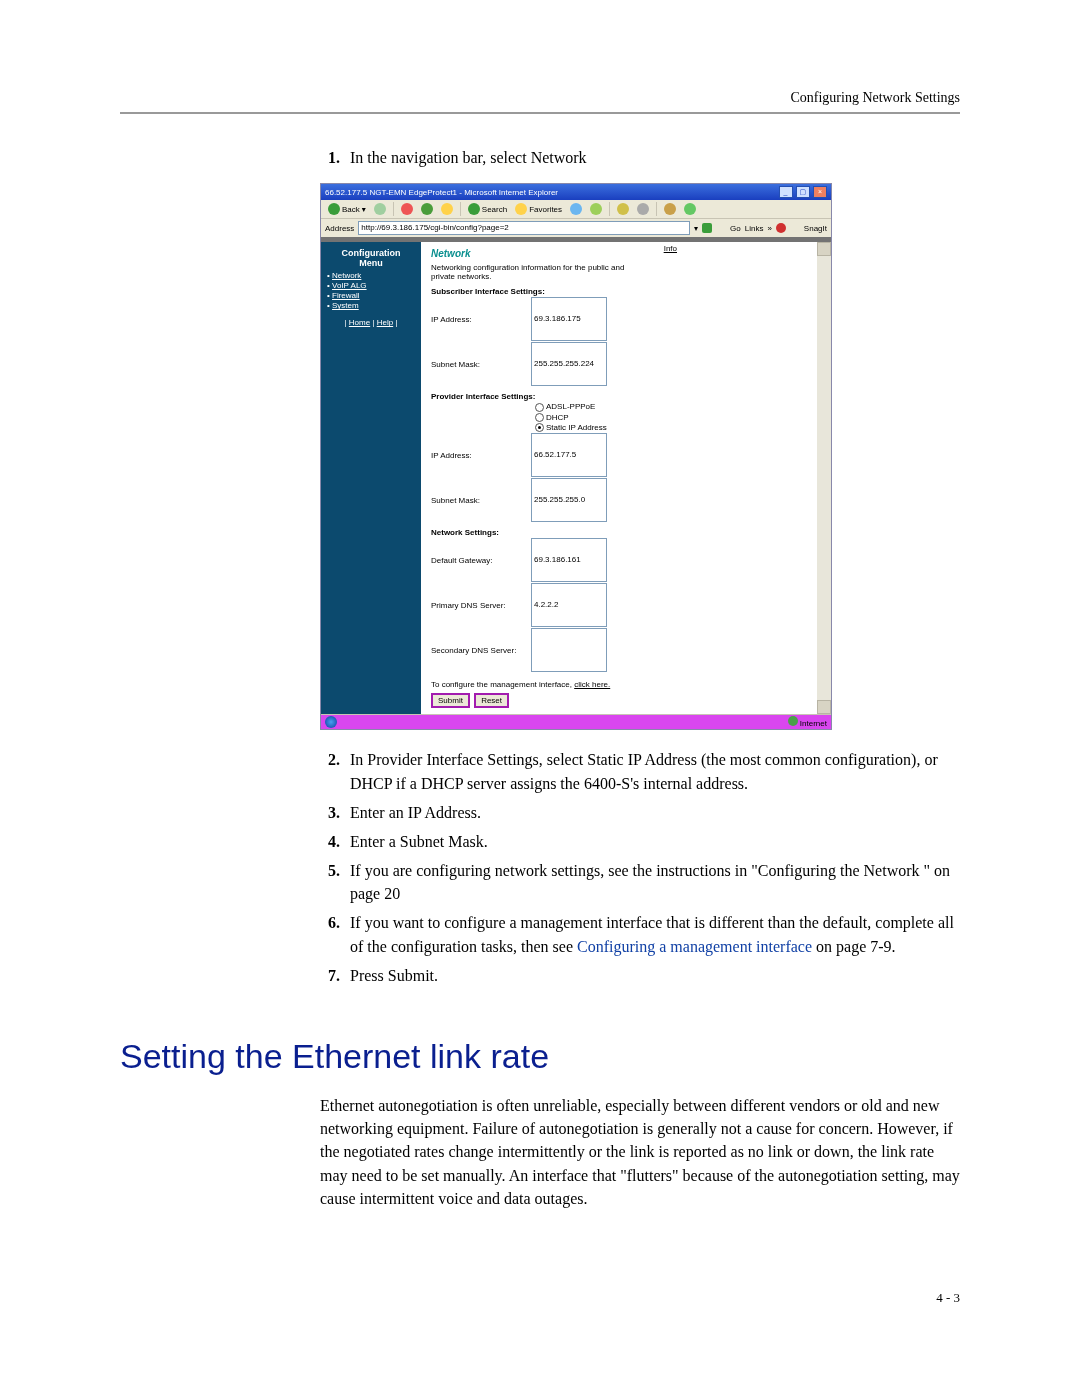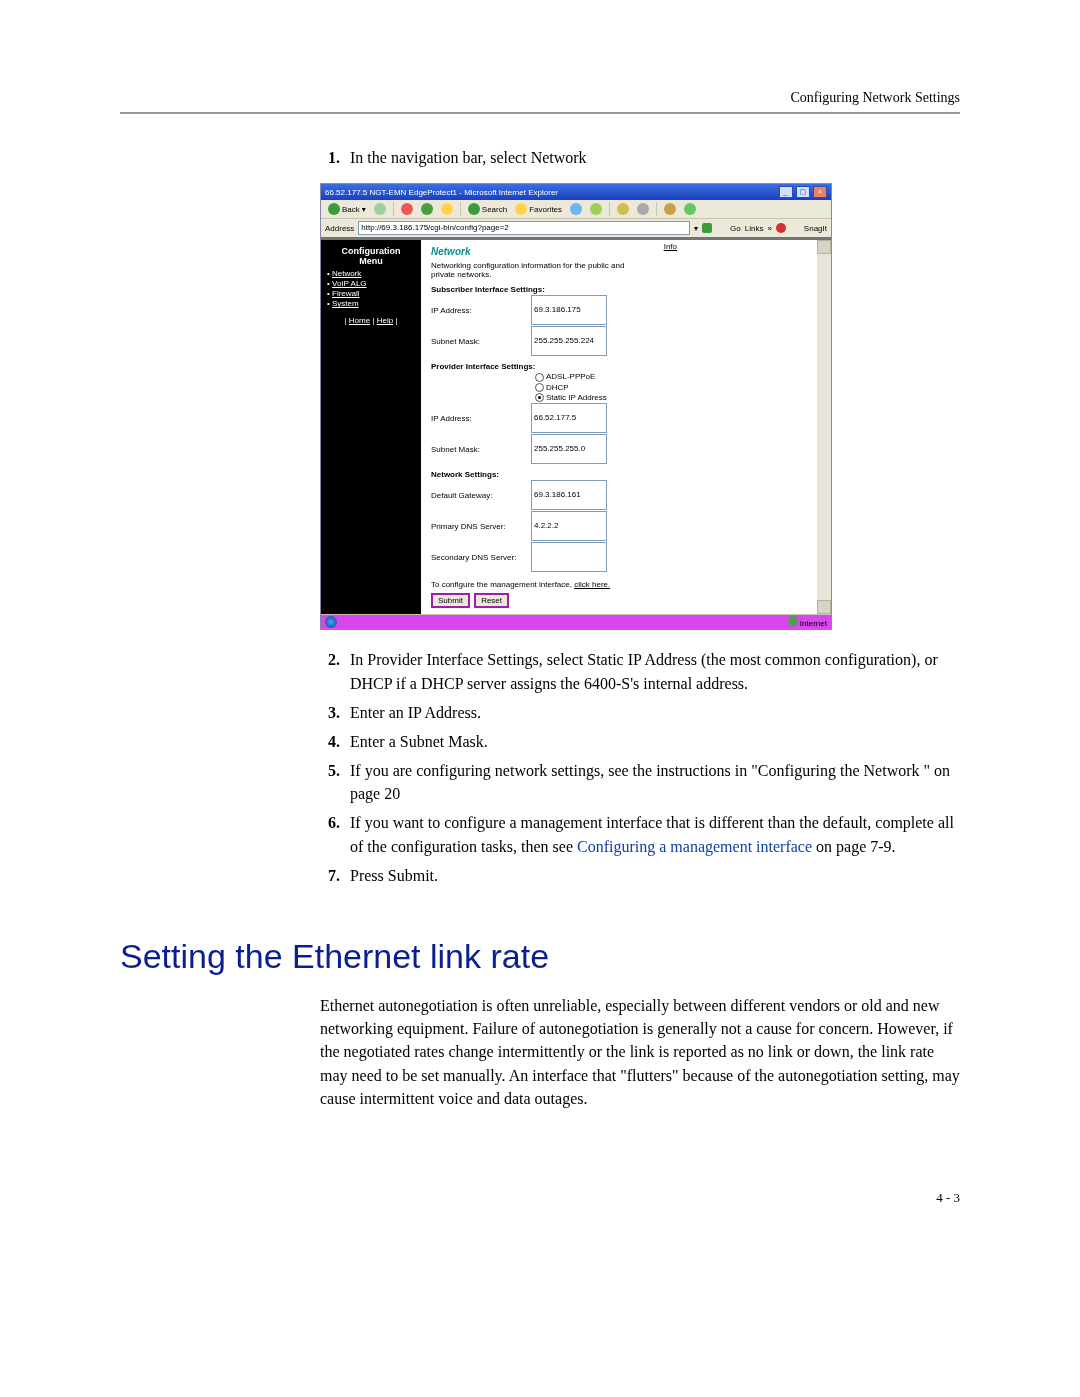--- a/index.html
+++ b/index.html
@@ -130,21 +130,21 @@
   .media-ic{ background:#6bb6f0; border-radius:50%;}
   .hist-ic{ background:#9dcf5a;}
   .mail-ic{ background:#d0c04a;}
   .print-ic{ background:#aaa;}
   .edit-ic{ background:#c9a04a;}
   .msg-ic{ background:#64c864;}
   .sep { border-left:1px solid #c8c4b4; height:14px; margin:0 2px;}
   .ie-addr {
     background: #ece9d8;
     padding: 2px 4px;
-    border-bottom: 3px solid #737373;
+    border-bottom: 5px solid #737373;
     display: flex;
     align-items: center;
     gap: 4px;
   }
   .addr-input {
     flex: 1;
     background: #fff;
     border: 1px solid #7f9db9;
     padding: 0 2px;
     font-size: 8px;
@@ -154,21 +154,21 @@
   .go-btn { display:inline-flex; align-items:center; gap:18px;}
   .go-ic{ width:10px;height:10px;background:#3a9d3a;border-radius:2px;}
   .snag-ic{ width:10px;height:10px;background:#d03030;border-radius:50%;}
   .ie-content {
     display: flex;
     background: #fff;
     min-height: 280px;
   }
   .sidebar {
     width: 88px;
-    background: #000000;
+    background: #0c4a6e;
     color: #fff;
     padding: 6px 6px;
     font-size: 8px;
   }
   .sidebar .cm-h {
     font-weight: bold;
     text-align: center;
     font-family: Arial, sans-serif;
     font-size: 9px;
     margin-bottom: 3px;
@@ -198,21 +198,21 @@
   .content .info-l {
     position: absolute;
     right: 140px;
     top: 2px;
     text-decoration: underline;
   }
   .desc { margin: 4px 0 6px 0; max-width: 200px; }
   .sect-h { font-weight: bold; margin-top: 6px; }
   .row { display:flex; align-items:center; margin:1px 0;}
   .row .lab { width: 100px; }
-  .row .inp { border:1px solid #7f9db9; background:#fff; padding:9px 2px; width:70px; height:10px; line-height:10px;}
+  .row .inp { border:1px solid #7f9db9; background:#fff; padding:16px 2px; width:70px; height:10px; line-height:10px;}
   .radio-row { margin:1px 0 1px 104px; }
   .radio { display:inline-block; width:7px; height:7px; border:1px solid #555; border-radius:50%; margin-right:2px; vertical-align:middle;}
   .radio.sel::after { content:""; display:block; width:3px; height:3px; background:#000; border-radius:50%; margin:2px;}
   .mgmt { margin-top:8px;} .mgmt .ul{text-decoration:underline;}
   .btn { display:inline-block; border:2px solid #a21caf; background:#ece9d8; padding:1px 5px; font-size:8px; margin-right:2px; margin-top:4px;}
   .scrollbar {
     width: 14px;
     background: #e8e6da;
     display:flex; flex-direction:column;
   }

